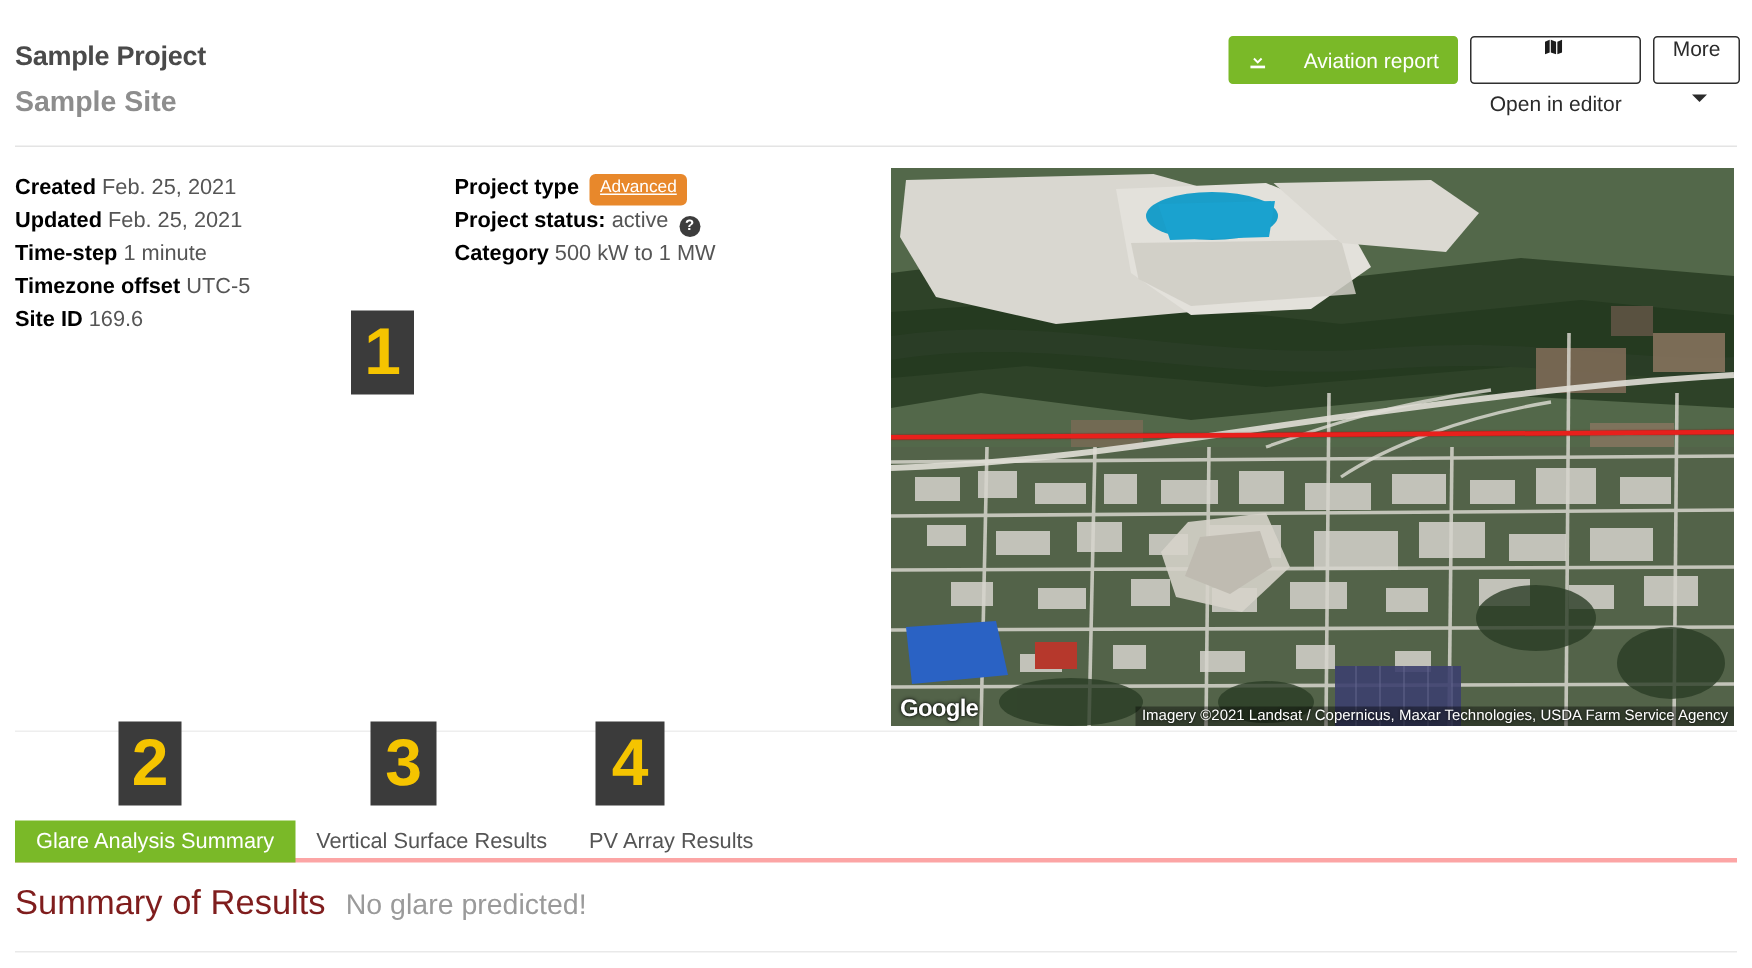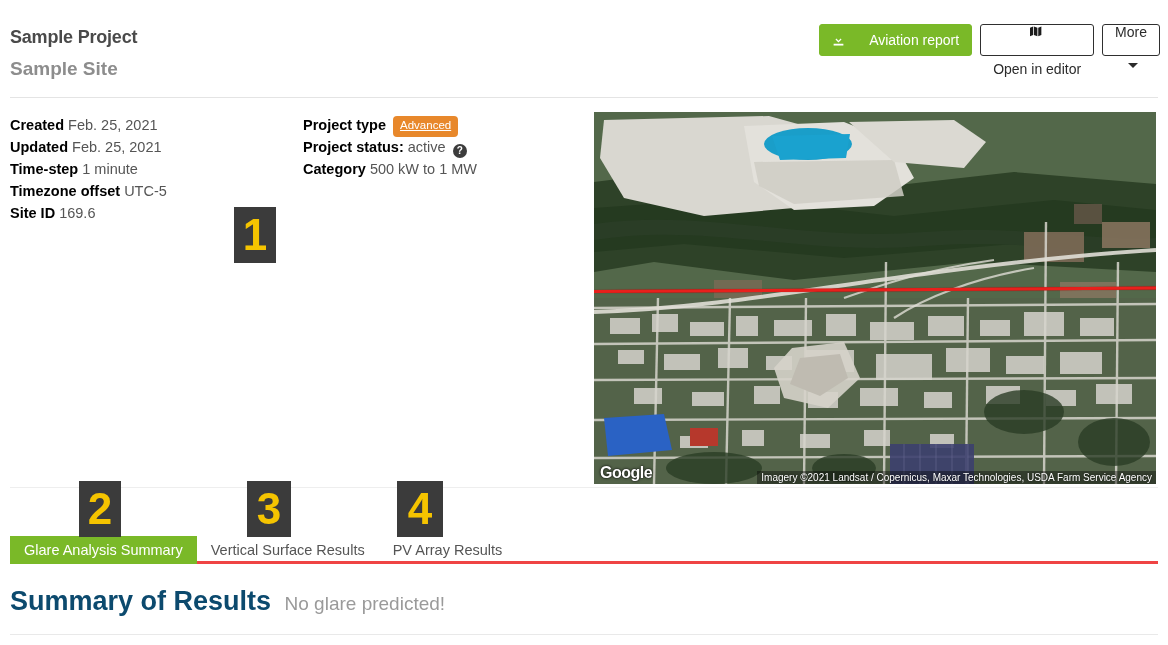--- a/index.html
+++ b/index.html
@@ -94,33 +94,33 @@
   .red-path {
     position:absolute; left:0; top:178px; width:100%; height:3px;
     background:#e8201c; transform:rotate(-0.35deg); transform-origin:left center;
     box-shadow:0 0 1px rgba(150,0,0,0.9);
   }
 
   
   .tabs-wrap { position:absolute; left:0; top:487px; width:1168px; }
   .tabs-rule { position:absolute; left:10px; top:0px; width:1148px; height:1px; background:#eeeeee; }
   .tabs {
-    position:absolute; left:10px; top:49px; width:1148px; height:28px;
-    display:flex; align-items:stretch; border-bottom:3px solid #ef4444;
+    position:absolute; left:10px; top:60px; width:1148px; height:28px;
+    display:flex; align-items:stretch; border-bottom:3px solid #fca5a5;
   }
   .tab {
     display:flex; align-items:center; padding:0 14px;
     font-size:14.5px; color:#555555; cursor:pointer; height:28px;
   }
   .tab.active { background:#7ab928; color:#ffffff; }
 
   
   .summary { position:absolute; left:10px; top:585px; }
   .summary-h {
-    display:inline-block; font-size:27px; font-weight:700; color:#0c4a6e;
+    display:inline-block; font-size:23px; font-weight:400; color:#7f1d1d;
     line-height:32px; vertical-align:baseline;
   }
   .summary-sub {
     display:inline-block; font-size:19px; color:#9a9a9a;
     margin-left:9px; line-height:32px; vertical-align:baseline;
   }
   .bottom-rule { position:absolute; left:10px; top:634px; width:1148px; height:1px; background:#e9e9e9; }
 
   
   .marker {

